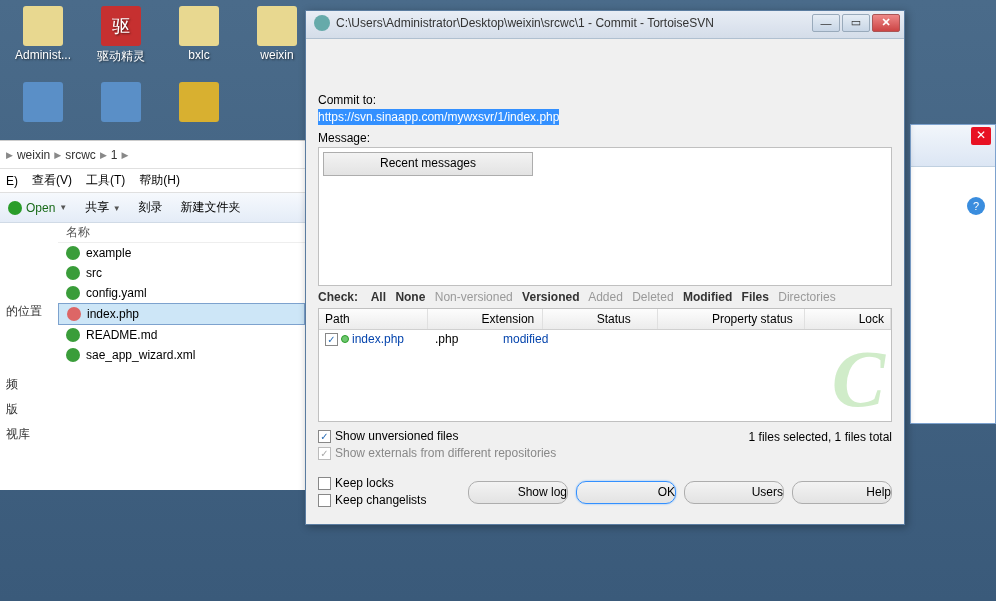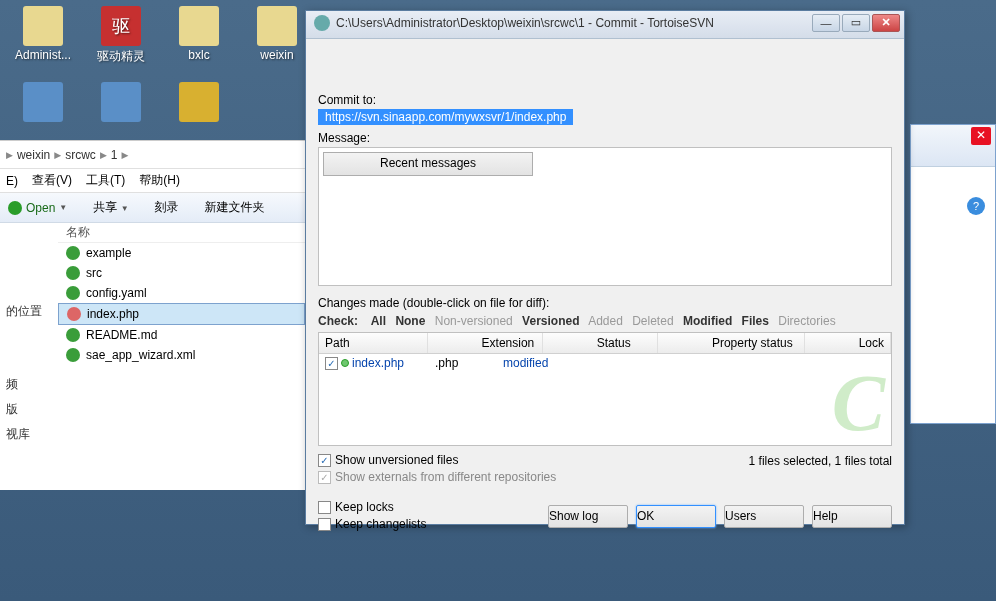--- a/index.html
+++ b/index.html
@@ -16,21 +16,21 @@
 .explorer-back { position: absolute; top: 124px; left: 910px; width: 86px; height: 300px; background: #fff; border: 1px solid #7da2ce; }
 .explorer-back .topbar { height: 42px; background: linear-gradient(#f2f6fb,#dce6f4); border-bottom: 1px solid #c0d0e0; font-size: 14px; }
 .explorer-back .close-x { position: absolute; top: 2px; right: 4px; width: 20px; height: 18px; background: #e81123; color: #fff; text-align: center; line-height: 16px; border-radius: 2px; }
 .explorer-back .q { position: absolute; top: 72px; right: 10px; width: 18px; height: 18px; background: #3a8dde; border-radius: 50%; color: #fff; text-align: center; line-height: 18px; font-size: 11px; }
 
 
 .explorer { position: absolute; top: 140px; left: 0; width: 305px; height: 350px; background: #fff; border-top: 1px solid #ccc; }
 .explorer .breadcrumb { height: 28px; display: flex; align-items: center; padding: 0 6px; border-bottom: 1px solid #e0e0e0; gap: 4px; color: #333; }
 .explorer .breadcrumb .sep { color: #888; font-size: 9px; }
 .explorer .menubar { height: 24px; padding: 0 6px; display: flex; align-items: center; gap: 14px; border-bottom: 1px solid #e0e0e0; }
-.explorer .toolbar { height: 30px; background: linear-gradient(#f6f9fd,#e4ecf7); display: flex; align-items: center; padding: 0 8px; gap: 26px; border-bottom: 1px solid #d0dae6; }
+.explorer .toolbar { height: 30px; background: linear-gradient(#f6f9fd,#e4ecf7); display: flex; align-items: center; padding: 0 8px; gap: 18px; border-bottom: 1px solid #d0dae6; }
 .explorer .toolbar .open { display: flex; align-items: center; gap: 4px; color: #1a6b1a; }
 .explorer .toolbar .open::before { content: ""; width: 14px; height: 14px; background: #2a9d2a; border-radius: 50%; display: inline-block; }
 .explorer .toolbar .dd { font-size: 8px; color: #555; }
 .explorer .body { display: flex; height: calc(100% - 82px); }
 .explorer .sidebar { width: 58px; padding: 30px 4px 4px; color: #333; }
 .explorer .sidebar .item { padding: 4px 2px; font-size: 12px; }
 .explorer .filelist { flex: 1; }
 .explorer .filelist .hdr { padding: 1px 8px; color: #555; border-bottom: 1px solid #eee; }
 .explorer .filelist .row { padding: 3px 8px; display: flex; align-items: center; gap: 6px; }
 .explorer .filelist .row.sel { background: #cde6f7; border: 1px solid #7da2ce; }
@@ -38,21 +38,21 @@
 
 
 .dialog { position: absolute; top: 10px; left: 305px; width: 600px; height: 515px; background: #f0f0f0; border: 1px solid #5a7ca0; box-shadow: 2px 2px 8px rgba(0,0,0,0.3); }
 .dialog .titlebar { height: 28px; background: linear-gradient(#e8edf5,#d4dde9); display: flex; align-items: center; padding: 0 4px 4px 8px; border-bottom: 1px solid #b0c0d0; }
 .dialog .titlebar .title { flex: 1; color: #333; }
 .dialog .titlebar .winbtns { display: flex; gap: 2px; }
 .dialog .titlebar .wb { width: 28px; height: 18px; border: 1px solid #9ab; background: linear-gradient(#e6edf5,#c8d6e6); border-radius: 2px; display: flex; align-items: center; justify-content: center; font-size: 11px; color: #333; }
 .dialog .titlebar .wb.close { background: linear-gradient(#e88,#c44); border-color: #a55; color: #fff; font-weight: bold; }
 .dialog .content { padding: 8px 12px; margin-top: 44px; }
 .dialog .label { margin: 2px 0; }
-.dialog .url { background: #3390ff; color: #fff; padding: 1px 7px; display: inline-block; }
+.dialog .url { background: #3390ff; color: #fff; padding: 1px 0; display: inline-block; }
 .dialog .msgbox { border: 1px solid #c0c0c0; background: #fff; padding: 4px; margin-top: 2px; }
 .dialog .recent { width: 210px; height: 24px; border: 1px solid #adadad; background: linear-gradient(#f3f3f3,#e3e3e3); text-align: center; line-height: 20px; }
 .dialog .textarea { width: 100%; height: 98px; border: none; resize: none; outline: none; margin-top: 4px; }
 .dialog .changes-label { margin-top: 10px; }
 .dialog .filter { margin: 4px 0; }
 .dialog .filter span { margin-right: 6px; color: #999; }
 .dialog .filter .active { color: #333; font-weight: bold; }
 .dialog .filter .bold { color: #333; font-weight: bold; }
 .dialog .grid { border: 1px solid #c0c0c0; background: #fff; height: 114px; position: relative; overflow: hidden; }
 .dialog .grid .ghdr { display: flex; background: linear-gradient(#fdfdfd,#ececec); border-bottom: 1px solid #d0d0d0; gap: 48px; }
@@ -66,21 +66,21 @@
 .dialog .grid .c-lock { flex: 1; }
 .dialog .grid .grow .c-path { color: #0645ad; display: flex; align-items: center; gap: 3px; }
 .dialog .grid .grow .c-status { color: #0645ad; }
 .dialog .grid .watermark { position: absolute; right: 6px; bottom: -4px; font-size: 80px; font-style: italic; color: rgba(120,200,100,0.35); font-family: Georgia, serif; font-weight: bold; }
 .dialog .cb-row { display: flex; align-items: center; gap: 4px; margin: 3px 0; }
 .dialog .cb { width: 13px; height: 13px; border: 1px solid #888; background: #fff; display: inline-flex; align-items: center; justify-content: center; font-size: 10px; color: #2a6db5; }
 .dialog .cb.dis { border-color: #bbb; color: #aaa; }
 .dialog .summary { text-align: right; margin: 4px 0; }
 .dialog .flex-between { display: flex; justify-content: space-between; align-items: flex-start; }
 .dialog .buttons { display: flex; justify-content: flex-end; gap: 8px; margin-top: 8px; }
-.dialog .btn { width: 80px; height: 23px; border: 1px solid #adadad; background: linear-gradient(#f3f3f3,#e3e3e3); text-align: left; line-height: 21px; border-radius: 2px; }
+.dialog .btn { width: 100px; height: 23px; border: 1px solid #adadad; background: linear-gradient(#f3f3f3,#e3e3e3); text-align: right; line-height: 21px; border-radius: 10px; }
 .dialog .btn.primary { border-color: #3390ff; box-shadow: 0 0 2px #6ab0ff; }
 .dialog .dotted-icon { width: 8px; height: 8px; border: 1px solid #2a9d2a; border-radius: 50%; background: #6fc76f; display: inline-block; }
 </style>
 </head>
 <body>
 
 <div class="desktop">
   <div class="desktop-icon" style="top:6px;left:8px"><div class="ico"></div><span>Administ...</span></div>
   <div class="desktop-icon" style="top:6px;left:86px"><div class="ico red">驱</div><span>驱动精灵</span></div>
   <div class="desktop-icon" style="top:6px;left:164px"><div class="ico"></div><span>bxlc</span></div>
@@ -175,21 +175,20 @@
     </div>
   </div>
   <div class="content">
     <div class="label">Commit to:</div>
     <div><span class="url">https://svn.sinaapp.com/mywxsvr/1/index.php</span></div>
     <div class="label" style="margin-top:6px">Message:</div>
     <div class="msgbox">
       <div class="recent">Recent messages</div>
       <textarea class="textarea" style=""></textarea>
     </div>
-    <div class="changes-label">Changes made (double-click on file for diff):</div>
     <div class="filter">
       <span class="bold">Check:</span>&nbsp;
       <span class="active">All</span>
       <span class="active">None</span>
       <span>Non-versioned</span>
       <span class="bold">Versioned</span>
       <span>Added</span>
       <span>Deleted</span>
       <span class="bold">Modified</span>
       <span class="bold">Files</span>

